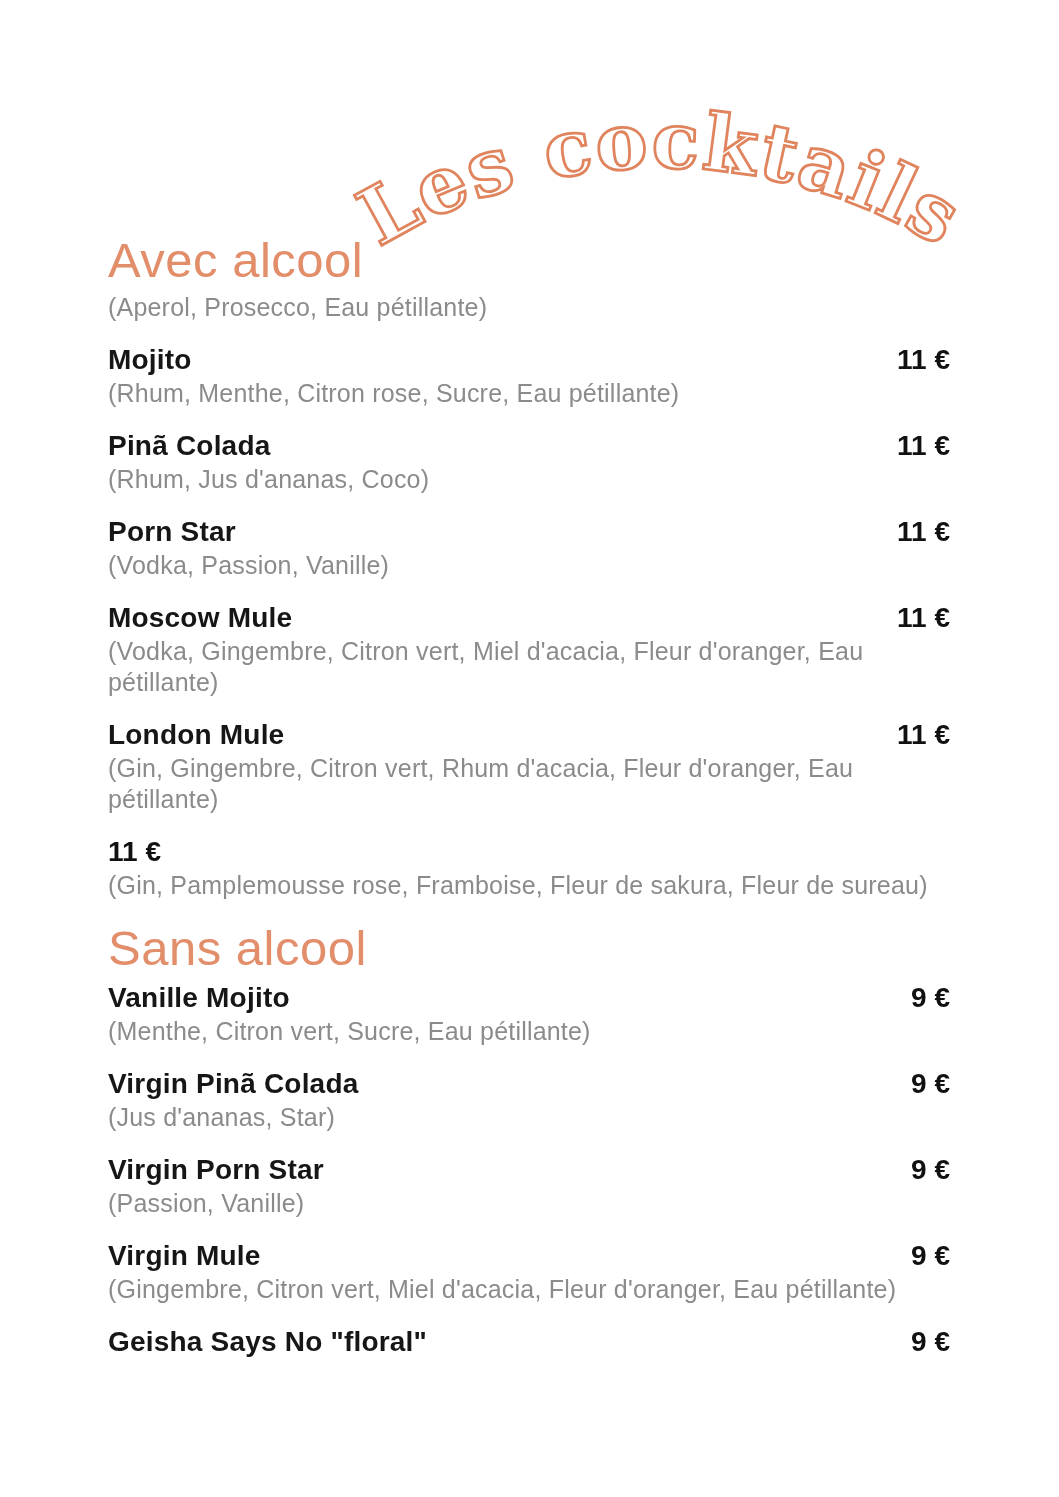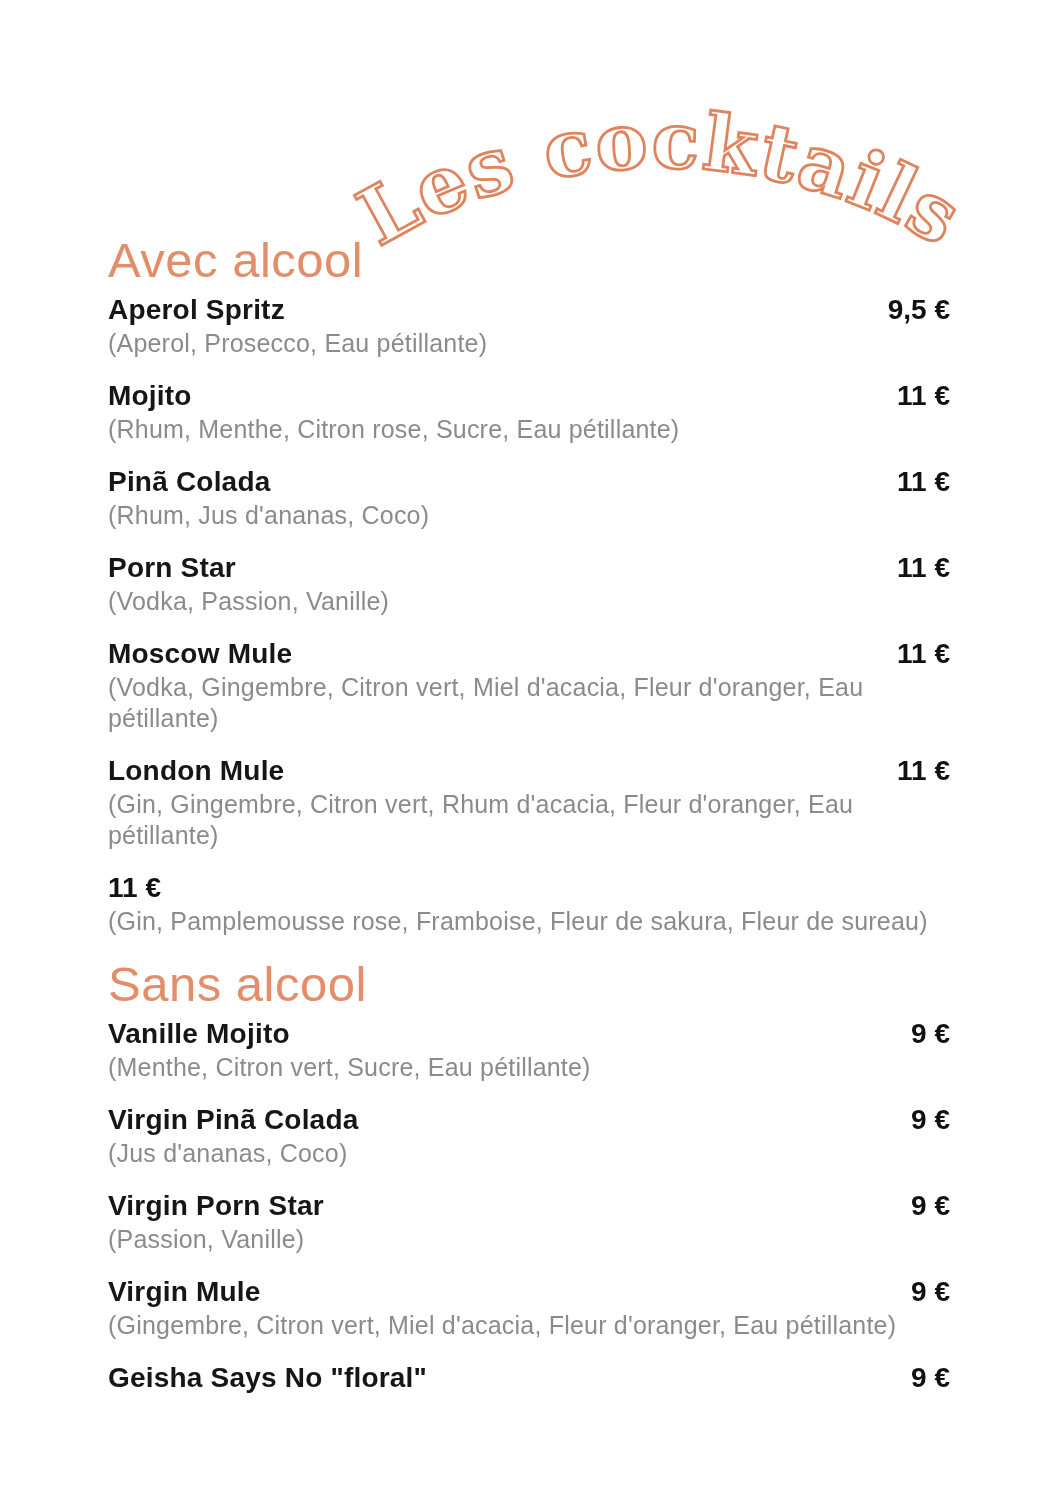--- a/index.html
+++ b/index.html
@@ -88,24 +88,20 @@
     </text>
   </svg>
 
   <main class="content">
 
     <h2 class="section-heading">Avec alcool</h2>
 
     <section>
 
       <div class="item">
-        <div class="item-head">
-          <span class="item-name">Aperol Spritz</span>
-          <span class="item-price">9,5 €</span>
-        </div>
         <div class="item-ingredients">(Aperol, Prosecco, Eau pétillante)</div>
       </div>
 
       <div class="item">
         <div class="item-head">
           <span class="item-name">Mojito</span>
           <span class="item-price">11 €</span>
         </div>
         <div class="item-ingredients">(Rhum, Menthe, Citron rose, Sucre, Eau pétillante)</div>
       </div>
@@ -161,21 +157,21 @@
           <span class="item-price">9 €</span>
         </div>
         <div class="item-ingredients">(Menthe, Citron vert, Sucre, Eau pétillante)</div>
       </div>
 
       <div class="item">
         <div class="item-head">
           <span class="item-name">Virgin Pinã Colada</span>
           <span class="item-price">9 €</span>
         </div>
-        <div class="item-ingredients">(Jus d'ananas, Coco)</div>
+        <div class="item-ingredients">(Jus d'ananas, Star)</div>
       </div>
 
       <div class="item">
         <div class="item-head">
           <span class="item-name">Virgin Porn Star</span>
           <span class="item-price">9 €</span>
         </div>
         <div class="item-ingredients">(Passion, Vanille)</div>
       </div>
 

